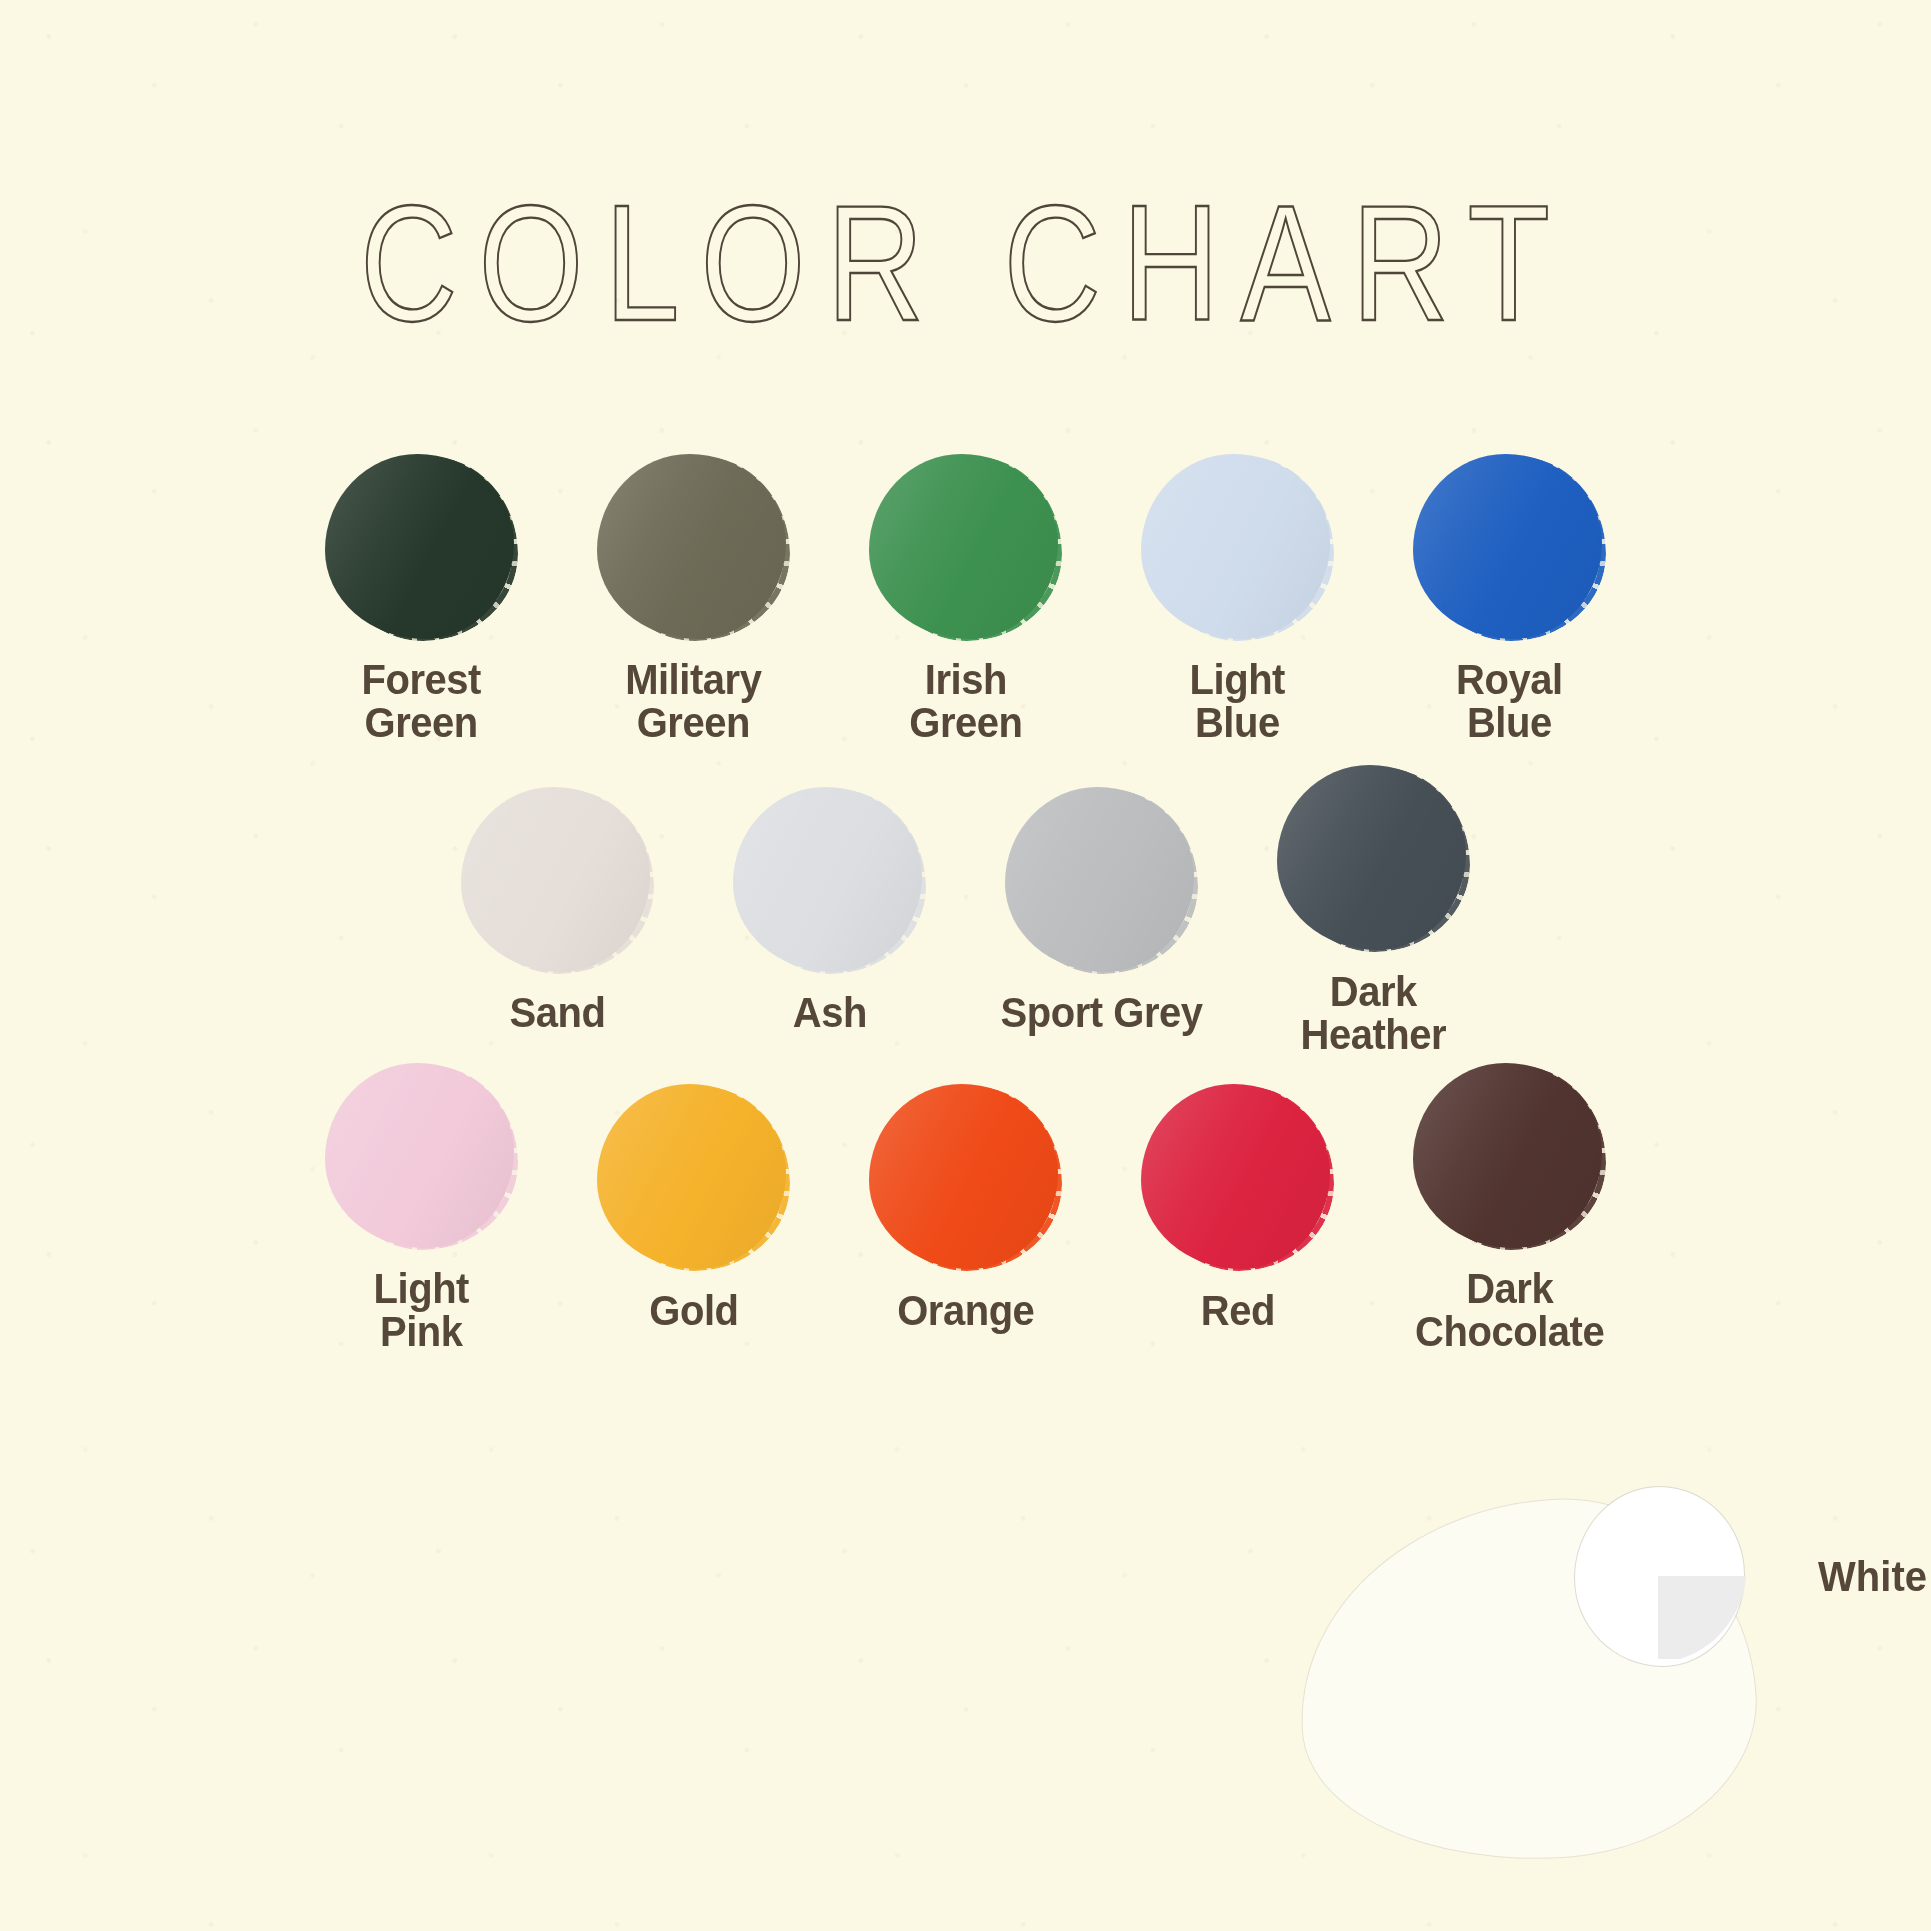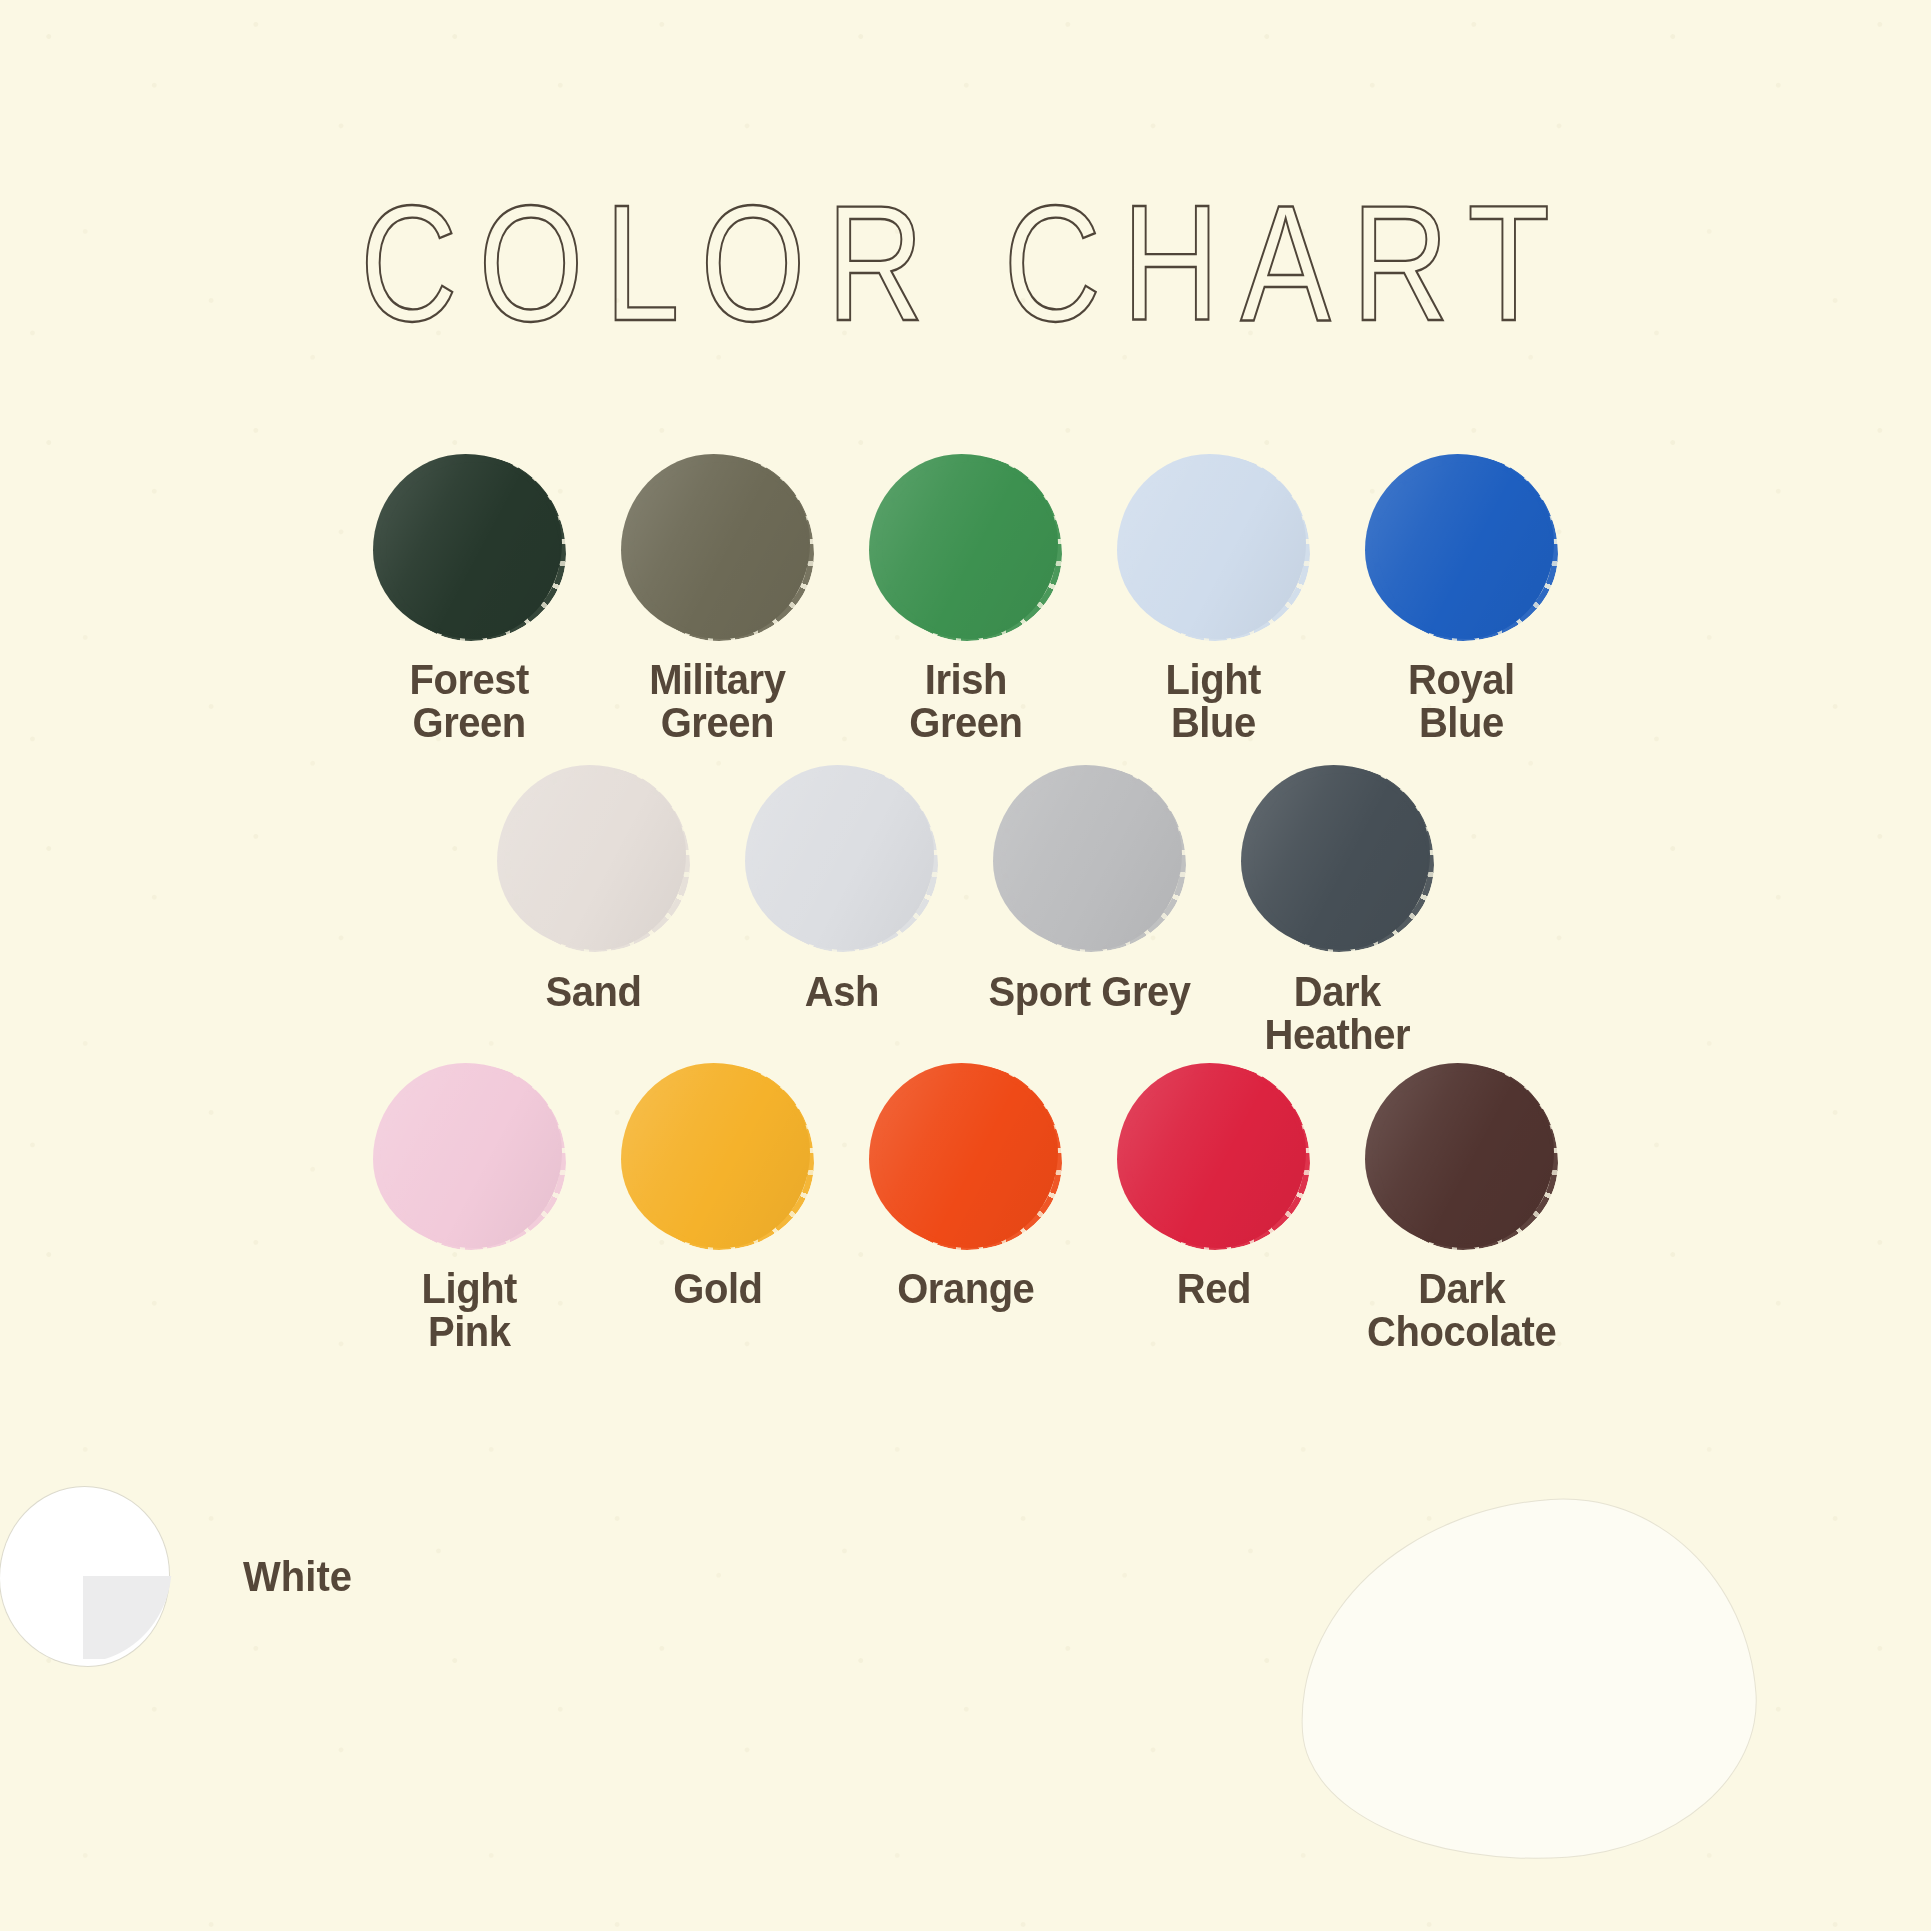--- a/index.html
+++ b/index.html
@@ -84,22 +84,23 @@
   .rows {
     position: absolute;
     top: 454px;
     left: 0;
     width: 1931px;
   }
 
   .swatch-row {
     display: flex;
     justify-content: center;
-    align-items: flex-start;
-    width: 1931px;
+    align-items: center;
+    width: 1931px;
+    gap: 24px;
   }
   .swatch-row.row-1 { margin-bottom: 21px; }
   .swatch-row.row-2 { margin-bottom: 7px; }
   .swatch-row.row-3 { margin-bottom: 9.7px; }
 
   .swatch-cell {
     width: 248px;
     display: flex;
     flex-direction: column;
     align-items: center;
@@ -165,21 +166,21 @@
     transform: scaleX(.93);
   }
 
   
   .white-row {
     position: absolute;
     top: 1487px;
     left: 0;
     width: 1931px;
     display: flex;
-    justify-content: flex-start;
+    justify-content: flex-end;
     align-items: center;
   }
   .white-row .white-dot-wrap {
     position: relative;
     width: 169px;
     height: 179px;
   }
   .white-row .white-dot {
     position: absolute;
     inset: 0;

